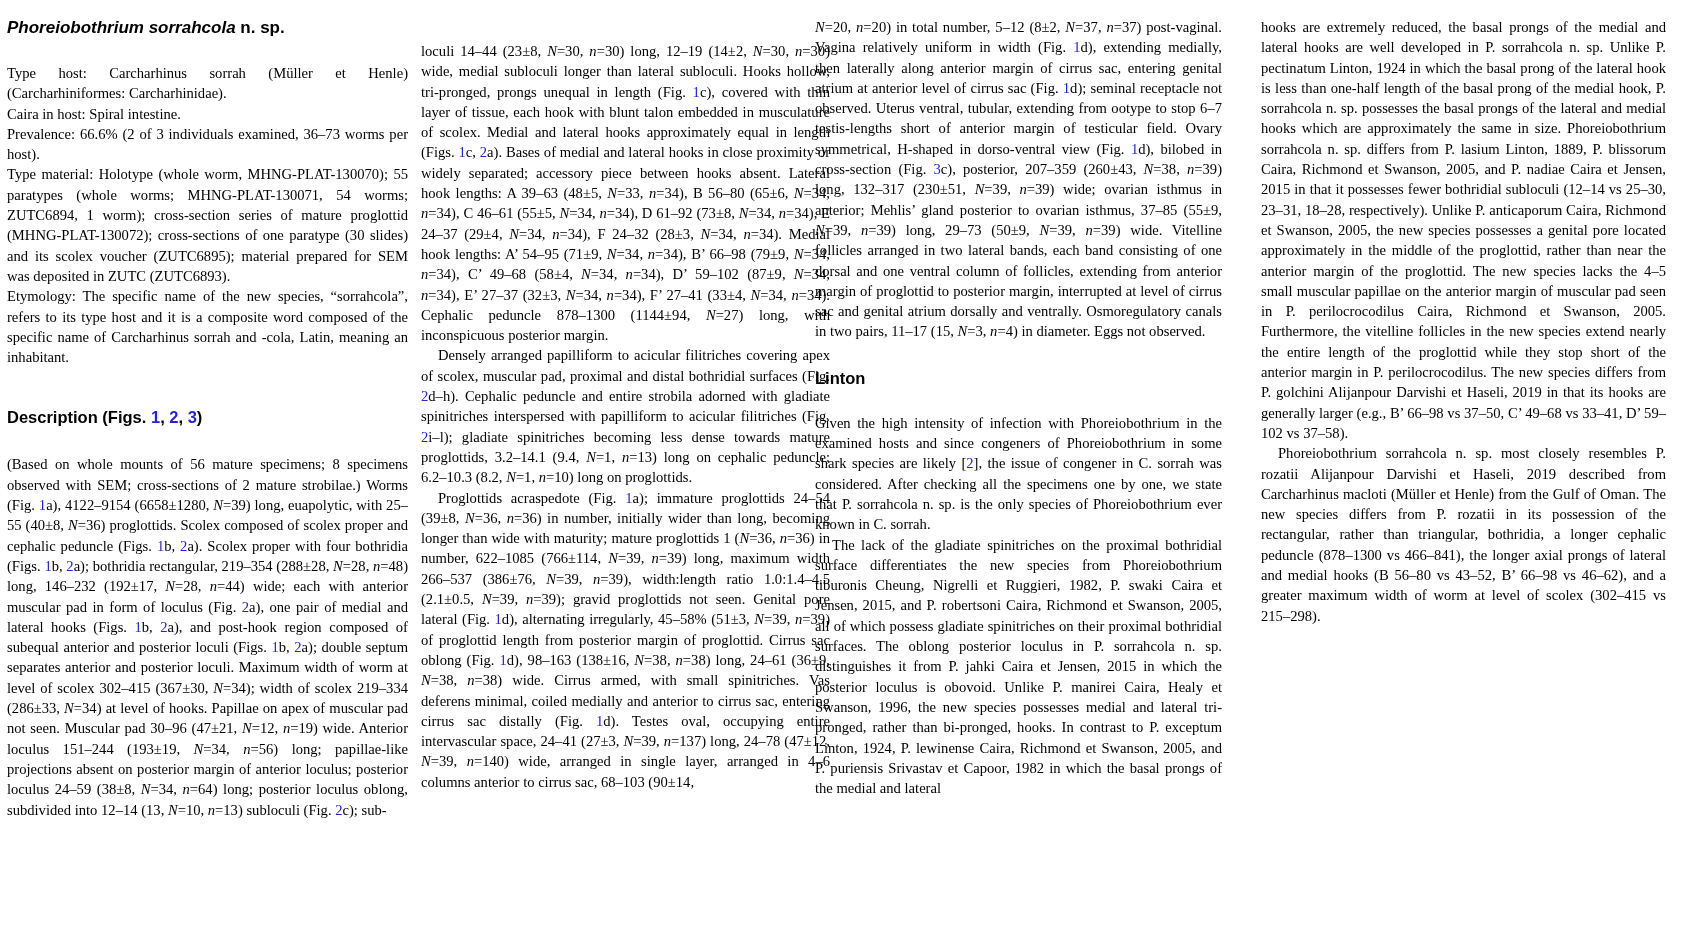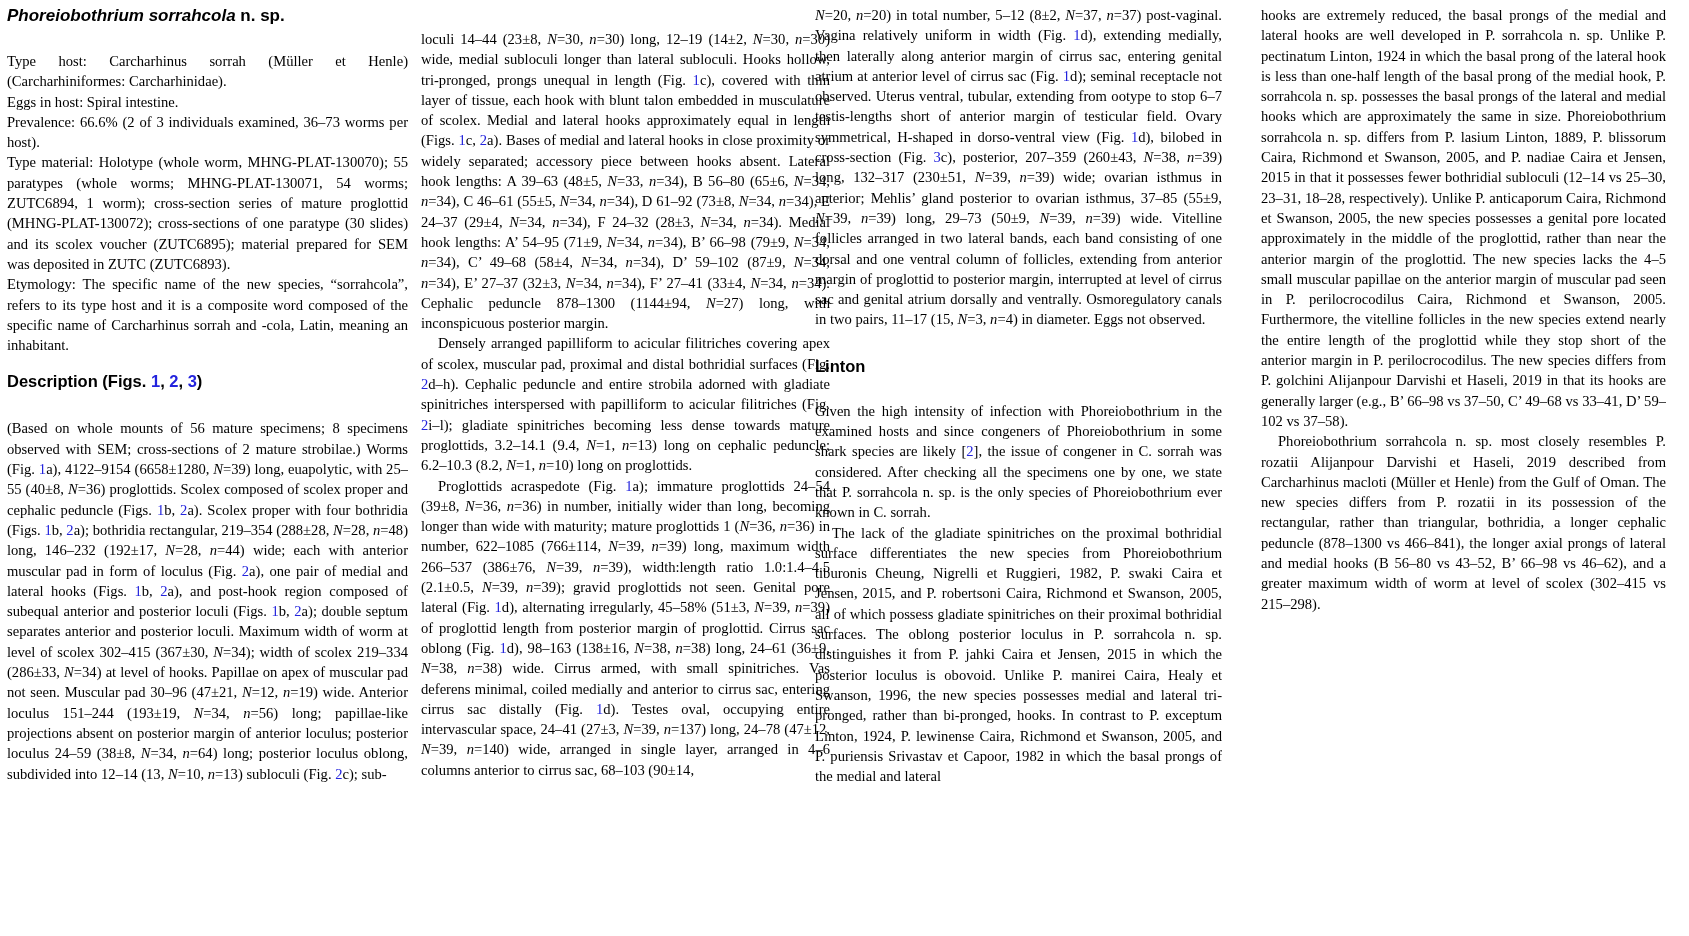--- a/index.html
+++ b/index.html
@@ -8,21 +8,21 @@
     width:1689px;height:936px;
     background:#ffffff;
     color:#000000;
     font-family:"Liberation Serif", serif;
     font-size:14.6px;
     line-height:20.3px;
     overflow:hidden;
   }
   .col{
     position:absolute;top:0;height:936px;
-    padding-top:5px;
+    padding-top:17px;
     text-align:justify;
     overflow:hidden;
     box-sizing:border-box;
   }
   .col-1{left:7px;width:401px;}
   .col-2{left:421px;width:409px;margin-top:24px;}
   .col-3{left:815px;width:407px;}
   .col-4{left:1261px;width:405px;}
   .blk{margin:0;}
   .blk.indent{text-indent:17px;}
@@ -41,25 +41,25 @@
   .run-bi{font-weight:bold;font-style:italic;}
   .run-a{color:#2323dd;}
 </style>
 </head>
 <body>
 
 <div class="page">
   <div class="col col-1">
       <div class="blk title"><span class="run-bi">Phoreiobothrium sorrahcola</span><span class="run-b"> n. sp.</span></div>
       <div class="blk p" style="margin-top: 25px;"><span>Type host: </span><span class="run-i">Carcharhinus sorrah</span><span> (Müller et Henle) (Carcharhiniformes: Carcharhinidae).</span></div>
-      <div class="blk p"><span>Eggs in host: Spiral intestine.</span></div>
+      <div class="blk p"><span>Caira in host: Spiral intestine.</span></div>
       <div class="blk p"><span>Prevalence: 66.6% (2 of 3 individuals examined, 36–73 worms per host).</span></div>
       <div class="blk p"><span>Type material: Holotype (whole worm, MHNG-PLAT-130070); 55 paratypes (whole worms; MHNG-PLAT-130071, 54 worms; ZUTC6894, 1 worm); cross-section series of mature proglottid (MHNG-PLAT-130072); cross-sections of one paratype (30 slides) and its scolex voucher (ZUTC6895); material prepared for SEM was deposited in ZUTC (ZUTC6893).</span></div>
       <div class="blk p"><span>Etymology: The specific name of the new species, “sorrahcola”, refers to its type host and it is a composite word composed of the specific name of </span><span class="run-i">Carcharhinus sorrah</span><span> and -cola, Latin, meaning an inhabitant.</span></div>
-      <div class="blk heading" style="margin-top: 16px;"><span>Description (Figs. </span><span class="run-a">1</span><span>, </span><span class="run-a">2</span><span>, </span><span class="run-a">3</span><span>)</span></div>
+      <div class="blk heading" style="margin-top: 40px;"><span>Description (Figs. </span><span class="run-a">1</span><span>, </span><span class="run-a">2</span><span>, </span><span class="run-a">3</span><span>)</span></div>
       <div class="blk p" style="margin-top: 26px;"><span>(Based on whole mounts of 56 mature specimens; 8 specimens observed with SEM; cross-sections of 2 mature strobilae.) Worms (Fig. </span><span class="run-a">1</span><span>a), 4122–9154 (6658±1280, <i>N</i>=39) long, euapolytic, with 25–55 (40±8, <i>N</i>=36) proglottids. Scolex composed of scolex proper and cephalic peduncle (Figs. </span><span class="run-a">1</span><span>b, </span><span class="run-a">2</span><span>a). Scolex proper with four bothridia (Figs. </span><span class="run-a">1</span><span>b, </span><span class="run-a">2</span><span>a); bothridia rectangular, 219–354 (288±28, <i>N</i>=28, <i>n</i>=48) long, 146–232 (192±17, <i>N</i>=28, <i>n</i>=44) wide; each with anterior muscular pad in form of loculus (Fig. </span><span class="run-a">2</span><span>a), one pair of medial and lateral hooks (Figs. </span><span class="run-a">1</span><span>b, </span><span class="run-a">2</span><span>a), and post-hook region composed of subequal anterior and posterior loculi (Figs. </span><span class="run-a">1</span><span>b, </span><span class="run-a">2</span><span>a); double septum separates anterior and posterior loculi. Maximum width of worm at level of scolex 302–415 (367±30, <i>N</i>=34); width of scolex 219–334 (286±33, <i>N</i>=34) at level of hooks. Papillae on apex of muscular pad not seen. Muscular pad 30–96 (47±21, <i>N</i>=12, <i>n</i>=19) wide. Anterior loculus 151–244 (193±19, <i>N</i>=34, <i>n</i>=56) long; papillae-like projections absent on posterior margin of anterior loculus; posterior loculus 24–59 (38±8, <i>N</i>=34, <i>n</i>=64) long; posterior loculus oblong, subdivided into 12–14 (13, <i>N</i>=10, <i>n</i>=13) subloculi (Fig. </span><span class="run-a">2</span><span>c); sub-</span></div>
     </div>
   <div class="col col-2">
       <div class="blk p"><span>loculi 14–44 (23±8, <i>N</i>=30, <i>n</i>=30) long, 12–19 (14±2, <i>N</i>=30, <i>n</i>=30) wide, medial subloculi longer than lateral subloculi. Hooks hollow, tri-pronged, prongs unequal in length (Fig. </span><span class="run-a">1</span><span>c), covered with thin layer of tissue, each hook with blunt talon embedded in musculature of scolex. Medial and lateral hooks approximately equal in length (Figs. </span><span class="run-a">1</span><span>c, </span><span class="run-a">2</span><span>a). Bases of medial and lateral hooks in close proximity or widely separated; accessory piece between hooks absent. Lateral hook lengths: </span><span class="run-i">A</span><span> 39–63 (48±5, <i>N</i>=33, <i>n</i>=34), </span><span class="run-i">B</span><span> 56–80 (65±6, <i>N</i>=34, <i>n</i>=34), </span><span class="run-i">C</span><span> 46–61 (55±5, <i>N</i>=34, <i>n</i>=34), </span><span class="run-i">D</span><span> 61–92 (73±8, <i>N</i>=34, <i>n</i>=34), </span><span class="run-i">E</span><span> 24–37 (29±4, <i>N</i>=34, <i>n</i>=34), </span><span class="run-i">F</span><span> 24–32 (28±3, <i>N</i>=34, <i>n</i>=34). Medial hook lengths: </span><span class="run-i">A’</span><span> 54–95 (71±9, <i>N</i>=34, <i>n</i>=34), </span><span class="run-i">B’</span><span> 66–98 (79±9, <i>N</i>=34, <i>n</i>=34), </span><span class="run-i">C’</span><span> 49–68 (58±4, <i>N</i>=34, <i>n</i>=34), </span><span class="run-i">D’</span><span> 59–102 (87±9, <i>N</i>=34, <i>n</i>=34), </span><span class="run-i">E’</span><span> 27–37 (32±3, <i>N</i>=34, <i>n</i>=34), </span><span class="run-i">F’</span><span> 27–41 (33±4, <i>N</i>=34, <i>n</i>=34). Cephalic peduncle 878–1300 (1144±94, <i>N</i>=27) long, with inconspicuous posterior margin.</span></div>
       <div class="blk p indent"><span>Densely arranged papilliform to acicular filitriches covering apex of scolex, muscular pad, proximal and distal bothridial surfaces (Fig. </span><span class="run-a">2</span><span>d–h). Cephalic peduncle and entire strobila adorned with gladiate spinitriches interspersed with papilliform to acicular filitriches (Fig. </span><span class="run-a">2</span><span>i–l); gladiate spinitriches becoming less dense towards mature proglottids, 3.2–14.1 (9.4, <i>N</i>=1, <i>n</i>=13) long on cephalic peduncle; 6.2–10.3 (8.2, <i>N</i>=1, <i>n</i>=10) long on proglottids.</span></div>
       <div class="blk p indent"><span>Proglottids acraspedote (Fig. </span><span class="run-a">1</span><span>a); immature proglottids 24–54 (39±8, <i>N</i>=36, <i>n</i>=36) in number, initially wider than long, becoming longer than wide with maturity; mature proglottids 1 (<i>N</i>=36, <i>n</i>=36) in number, 622–1085 (766±114, <i>N</i>=39, <i>n</i>=39) long, maximum width 266–537 (386±76, <i>N</i>=39, <i>n</i>=39), width:length ratio 1.0:1.4–4.5 (2.1±0.5, <i>N</i>=39, <i>n</i>=39); gravid proglottids not seen. Genital pore lateral (Fig. </span><span class="run-a">1</span><span>d), alternating irregularly, 45–58% (51±3, <i>N</i>=39, <i>n</i>=39) of proglottid length from posterior margin of proglottid. Cirrus sac oblong (Fig. </span><span class="run-a">1</span><span>d), 98–163 (138±16, <i>N</i>=38, <i>n</i>=38) long, 24–61 (36±9, <i>N</i>=38, <i>n</i>=38) wide. Cirrus armed, with small spinitriches. Vas deferens minimal, coiled medially and anterior to cirrus sac, entering cirrus sac distally (Fig. </span><span class="run-a">1</span><span>d). Testes oval, occupying entire intervascular space, 24–41 (27±3, <i>N</i>=39, <i>n</i>=137) long, 24–78 (47±12, <i>N</i>=39, <i>n</i>=140) wide, arranged in single layer, arranged in 4–6 columns anterior to cirrus sac, 68–103 (90±14,</span></div>
     </div>
   <div class="col col-3">
       <div class="blk p"><span><i>N</i>=20, <i>n</i>=20) in total number, 5–12 (8±2, <i>N</i>=37, <i>n</i>=37) post-vaginal. Vagina relatively uniform in width (Fig. </span><span class="run-a">1</span><span>d), extending medially, then laterally along anterior margin of cirrus sac, entering genital atrium at anterior level of cirrus sac (Fig. </span><span class="run-a">1</span><span>d); seminal receptacle not observed. Uterus ventral, tubular, extending from ootype to stop 6–7 testis-lengths short of anterior margin of testicular field. Ovary symmetrical, H-shaped in dorso-ventral view (Fig. </span><span class="run-a">1</span><span>d), bilobed in cross-section (Fig. </span><span class="run-a">3</span><span>c), posterior, 207–359 (260±43, <i>N</i>=38, <i>n</i>=39) long, 132–317 (230±51, <i>N</i>=39, <i>n</i>=39) wide; ovarian isthmus in anterior; Mehlis’ gland posterior to ovarian isthmus, 37–85 (55±9, <i>N</i>=39, <i>n</i>=39) long, 29–73 (50±9, <i>N</i>=39, <i>n</i>=39) wide. Vitelline follicles arranged in two lateral bands, each band consisting of one dorsal and one ventral column of follicles, extending from anterior margin of proglottid to posterior margin, interrupted at level of cirrus sac and genital atrium dorsally and ventrally. Osmoregulatory canals in two pairs, 11–17 (15, <i>N</i>=3, <i>n</i>=4) in diameter. Eggs not observed.</span></div>
       <div class="blk heading" style="margin-top: 26px;"><span>Linton</span></div>

